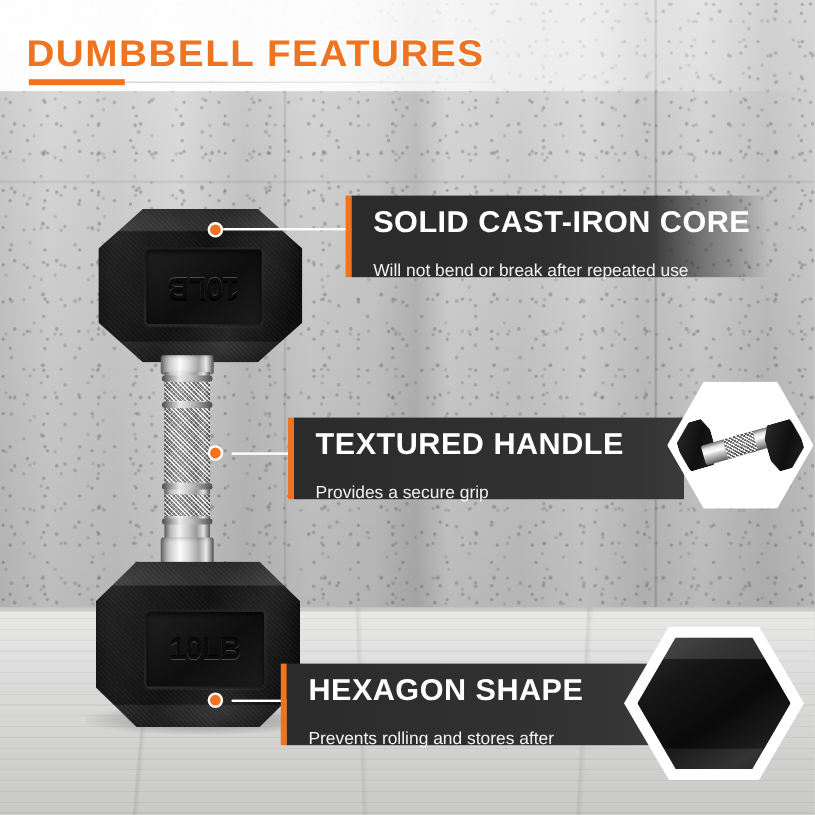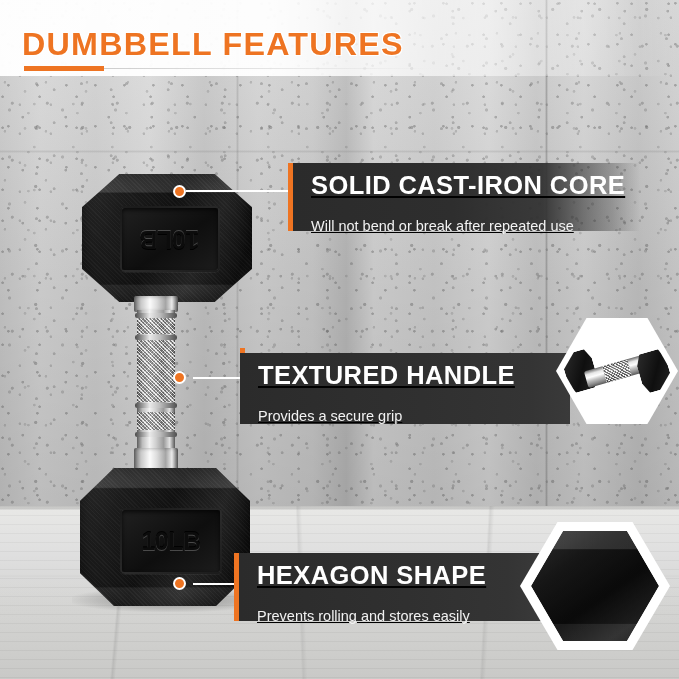--- a/index.html
+++ b/index.html
@@ -125,21 +125,21 @@
   .h-ring{position:absolute;left:1px;width:42px;height:5px;
     background:linear-gradient(90deg,#4a4a4a,#e9e9e9 35%,#bcbcbc 60%,#4f4f4f);border-radius:2px;}
   .h-ring.r1{top:17px;} .h-ring.r2{top:39px;} .h-ring.r3{top:107px;} .h-ring.r4{top:136px;}
   .shadow-floor{position:absolute;left:0px;top:420px;width:195px;height:24px;
     background:radial-gradient(ellipse at 50% 50%, rgba(0,0,0,.34) 0%, rgba(0,0,0,.12) 52%, rgba(0,0,0,0) 75%);}
 
   
   .callout{position:absolute;height:68px;display:flex;align-items:stretch;}
   .co-bar{width:5px;background:#ee7422;flex:0 0 5px;}
   .co-panel{flex:1;position:relative;padding:9px 0 0 18px;
-    background:linear-gradient(90deg,#2b2b2b 0%,#2e2e2e 46%,rgba(46,46,46,.92) 72%,rgba(55,55,55,.35) 92%,rgba(60,60,60,0) 100%);text-decoration:underline;}
+    background:linear-gradient(90deg,#2b2b2b 0%,#2e2e2e 46%,rgba(46,46,46,.92) 72%,rgba(55,55,55,.35) 92%,rgba(60,60,60,0) 100%);}
   .co-panel.solid{background:linear-gradient(90deg,#2b2b2b 0%,#303030 55%,#343434 88%,#3a3a3a 100%);}
   .co-title{font-family:"Liberation Sans Narrow","Liberation Sans",sans-serif;
     font-weight:bold;font-size:25px;letter-spacing:.4px;color:#ffffff;white-space:nowrap;
     transform:scaleX(1.02);transform-origin:left center;line-height:1.05;}
   .co-sub{font-size:14.5px;color:#f2f2f2;white-space:nowrap;margin-top:20px;font-weight:400;}
 
   .leader{position:absolute;height:2px;background:#ffffff;}
   .dot{position:absolute;width:13px;height:13px;border-radius:50%;
     background:#ee7422;border:2.5px solid #ffffff;box-sizing:border-box;}
 
@@ -230,21 +230,21 @@
   <div class="callout" style="left:288px;top:163px;width:352px;">
     <div class="co-bar"></div>
     <div class="co-panel">
       <div class="co-title">SOLID CAST-IRON CORE</div>
       <div class="co-sub">Will not bend or break after repeated use</div>
     </div>
   </div>
 
   <div class="leader" style="left:193px;top:377px;width:55px;"></div>
   <div class="dot" style="left:173px;top:371px;"></div>
-  <div class="callout" style="left:240px;top:348px;width:330px;flex-direction:column;">
+  <div class="callout" style="left:240px;top:348px;width:330px;">
     <div class="co-bar"></div>
     <div class="co-panel solid">
       <div class="co-title">TEXTURED HANDLE</div>
       <div class="co-sub">Provides a secure grip</div>
     </div>
   </div>
   <div class="badge" style="left:556px;top:318px;width:122px;height:106px;">
     <div class="badge-inner" style="width:108px;height:94px;">
       <div class="mini-db">
         <div class="mini-end l"></div>
@@ -255,21 +255,21 @@
       </div>
     </div>
   </div>
 
   <div class="leader" style="left:193px;top:583px;width:55px;"></div>
   <div class="dot" style="left:173px;top:577px;"></div>
   <div class="callout" style="left:234px;top:553px;width:310px;">
     <div class="co-bar"></div>
     <div class="co-panel solid">
       <div class="co-title">HEXAGON SHAPE</div>
-      <div class="co-sub">Prevents rolling and stores easily</div>
+      <div class="co-sub">Prevents rolling and stores after</div>
     </div>
   </div>
   <div class="badge" style="left:520px;top:522px;width:150px;height:128px;">
     <div class="badge-inner" style="width:128px;height:110px;">
       <div class="hex-face"></div>
     </div>
   </div>
 
 </div>
 

